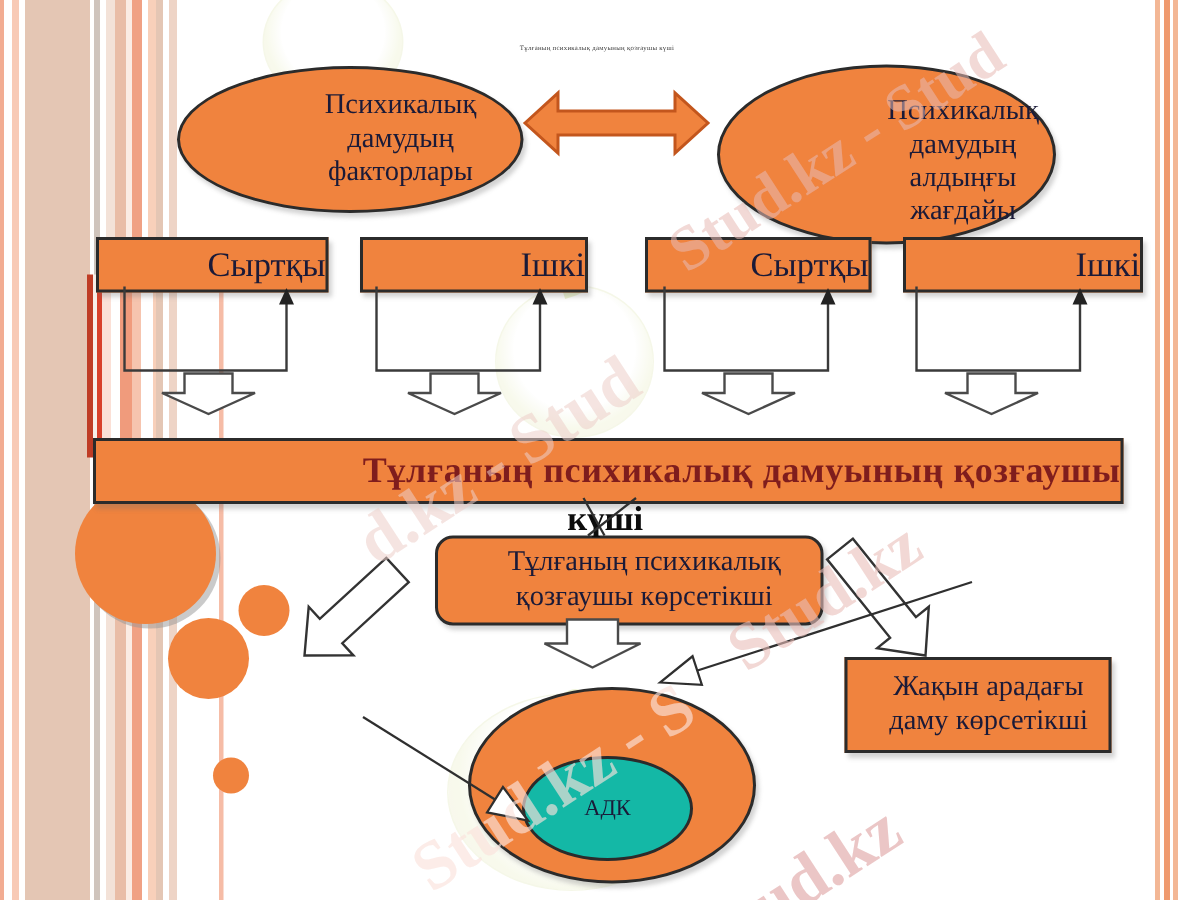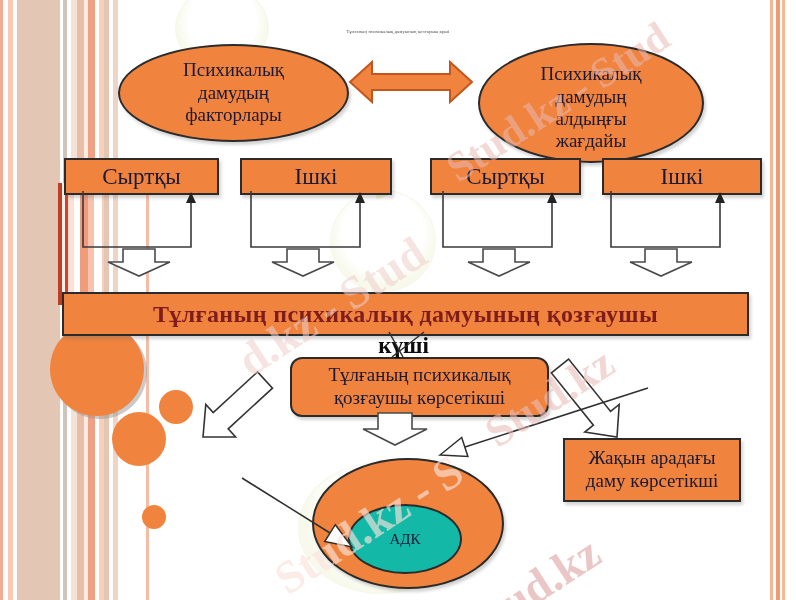--- a/index.html
+++ b/index.html
@@ -42,21 +42,21 @@
     transform:rotate(-33deg);pointer-events:none;white-space:nowrap;
     font-family:"Liberation Serif",serif;}
   .w1{left:430px;top:78px;font-size:42px;color:rgba(232,185,180,.55);}
   .w2{left:225px;top:280px;font-size:46px;color:rgba(236,206,200,.55);}
   .w3{left:478px;top:372px;font-size:44px;color:rgba(233,190,185,.6);}
   .w4{left:262px;top:498px;font-size:46px;color:rgba(250,226,220,.65);}
   .w5{left:458px;top:562px;font-size:46px;color:rgba(224,168,168,.65);}
 
   
   .shape{position:absolute;background:#F0833E;border:2px solid #2b2b2b;z-index:3;
-         display:flex;align-items:center;justify-content:center;text-align:center;
+         display:flex;align-items:center;justify-content:flex-end;text-align:center;
          box-shadow:2px 3px 3px rgba(110,110,110,.3);}
   .ellipse{border-radius:50%;}
   .el-left{left:118px;top:44px;width:227px;height:94px;font-size:19px;line-height:1.18;}
   .el-right{left:478px;top:43px;width:222px;height:116px;font-size:19px;line-height:1.18;}
   .el-left .txt{width:160px;} .el-right .txt{width:120px;margin-top:10px;}
 
   .fbox{top:158px;height:33px;font-size:23px;}
   .f1{left:64px;width:151px;} .f2{left:240px;width:148px;}
   .f3{left:430px;width:147px;} .f4{left:602px;width:156px;}
 

